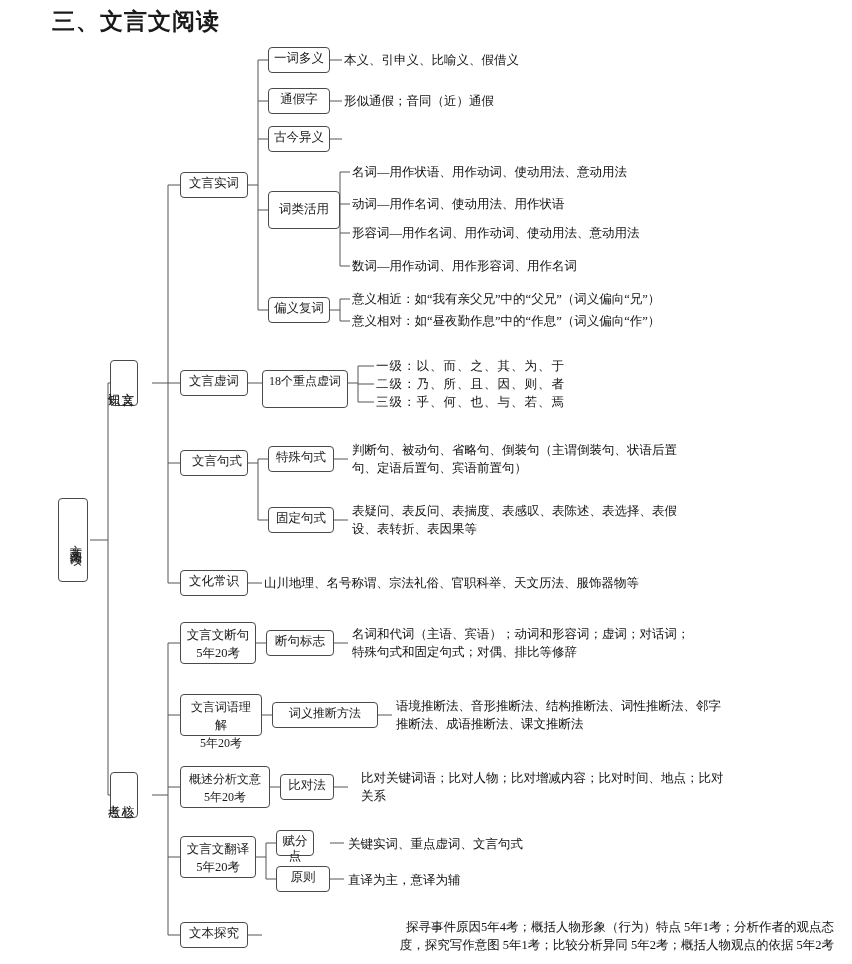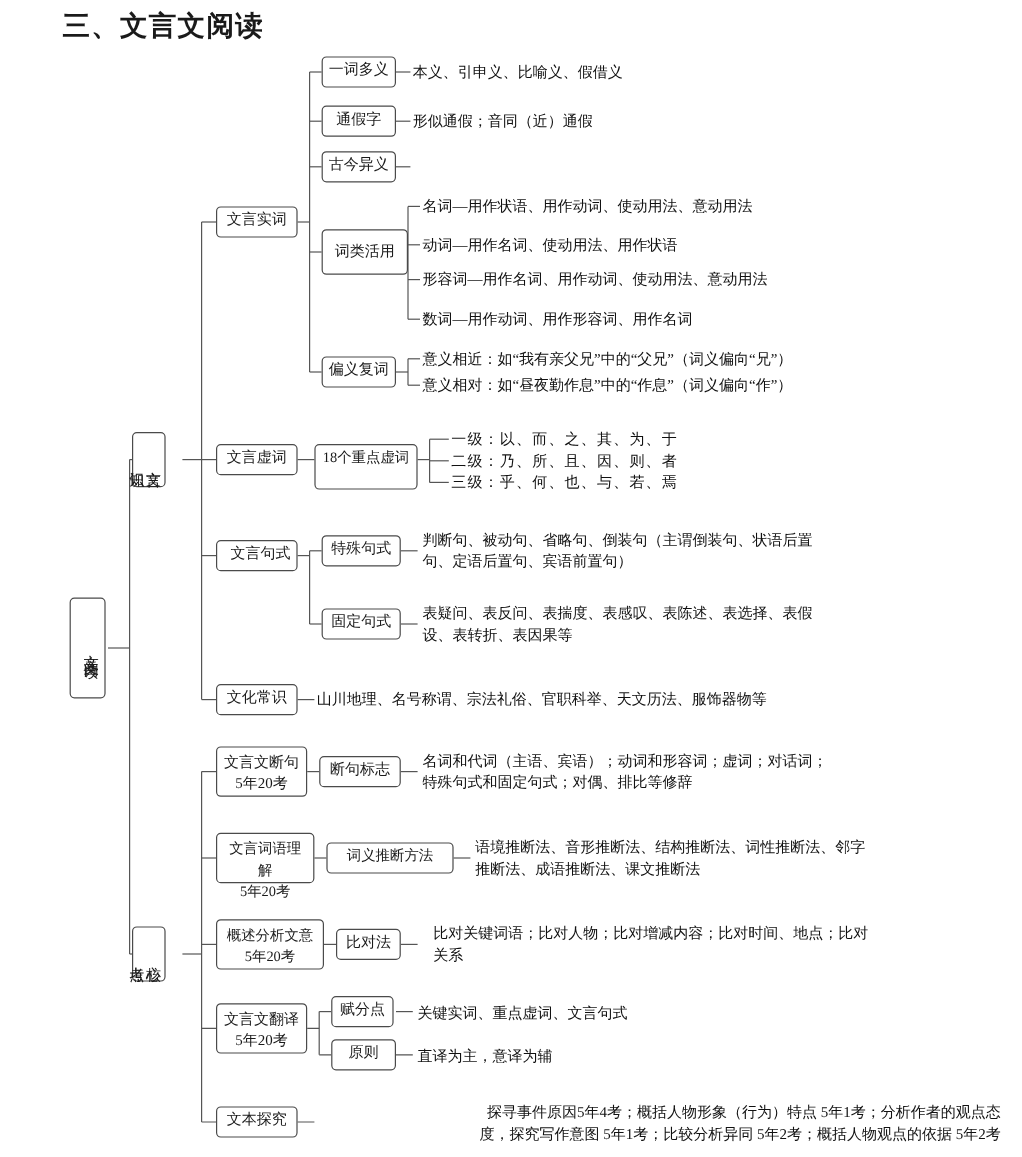--- a/index.html
+++ b/index.html
@@ -170,21 +170,21 @@
   <div class="node" style="left:180px;top:694px;width:82px;height:42px;line-height:18px;padding-top:3px;font-size:12px;">文言词语理解
 5年20考</div>
   <div class="node" style="left:272px;top:702px;width:106px;height:26px;font-size:12px;">词义推断方法</div>
 
   <div class="node" style="left:180px;top:766px;width:90px;height:42px;line-height:18px;padding-top:3px;font-size:12px;">概述分析文意
 5年20考</div>
   <div class="node" style="left:280px;top:774px;width:54px;height:26px;">比对法</div>
 
   <div class="node" style="left:180px;top:836px;width:76px;height:42px;line-height:18px;padding-top:3px;">文言文翻译
 5年20考</div>
-  <div class="node" style="left:276px;top:830px;width:52px;height:26px;">赋分点</div>
+  <div class="node" style="left:276px;top:830px;width:38px;height:26px;">赋分点</div>
   <div class="node" style="left:276px;top:866px;width:54px;height:26px;">原则</div>
 
   <div class="node" style="left:180px;top:922px;width:68px;height:26px;">文本探究</div>
 
   <div class="txt" style="left:344px;top:51px;width:330px;">本义、引申义、比喻义、假借义</div>
   <div class="txt" style="left:344px;top:92px;width:330px;">形似通假；音同（近）通假</div>
 
   <div class="txt" style="left:352px;top:163px;width:400px;">名词—用作状语、用作动词、使动用法、意动用法</div>
   <div class="txt" style="left:352px;top:195px;width:400px;">动词—用作名词、使动用法、用作状语</div>
   <div class="txt" style="left:352px;top:224px;width:400px;">形容词—用作名词、用作动词、使动用法、意动用法</div>

